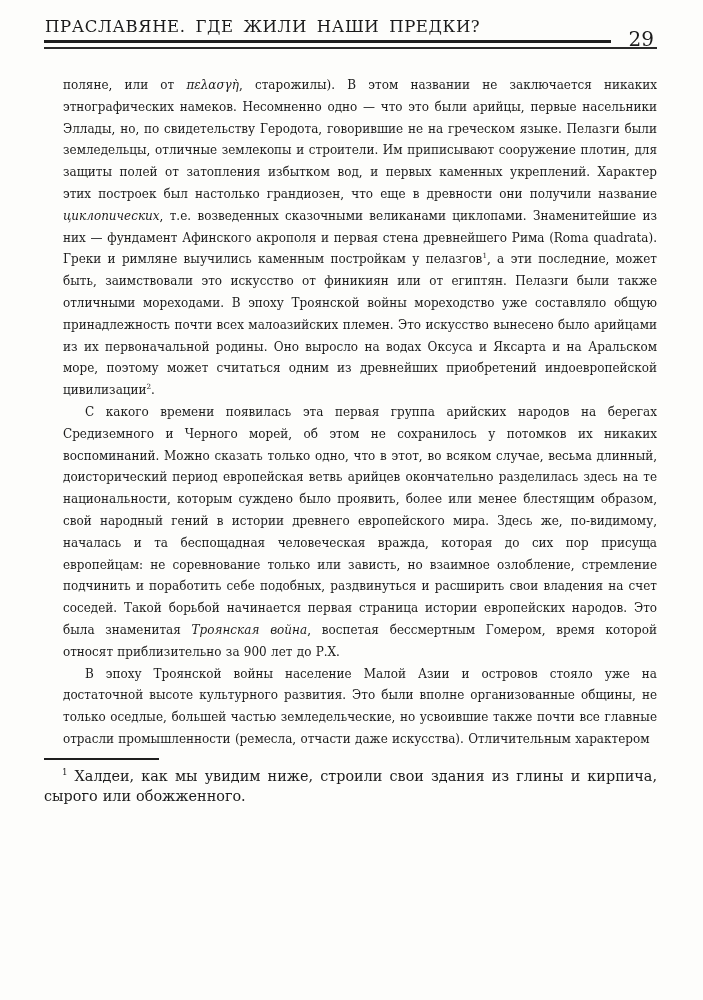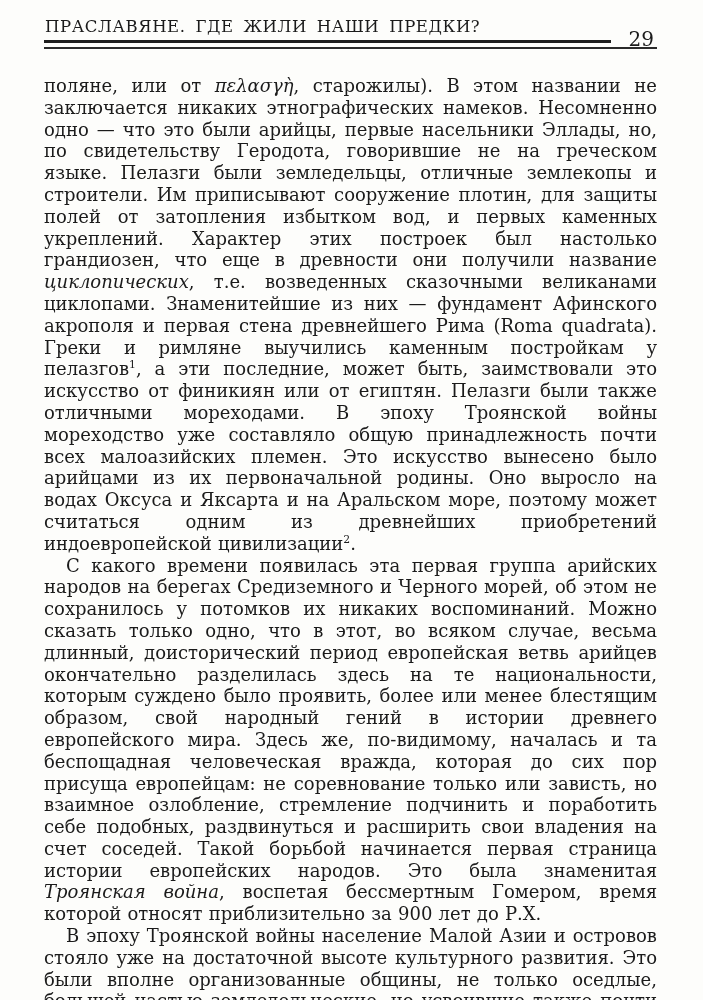--- a/index.html
+++ b/index.html
@@ -53,24 +53,25 @@
     left: 0;
     top: 31px;
     width: 613px;
     height: 2px;
     background: #2a2a2a;
   }
   .body-text {
     margin-top: 13px;
   }
   .para {
-    font-size: 18px;
+    font-size: 12px;
     line-height: 21.8px;
     text-align: justify;
     word-spacing: 0.5px;
+    margin-left: 19px;
   }
   .para.indent { text-indent: 22px; }
   sup {
     font-size: 60%;
     line-height: 0;
     vertical-align: super;
   }
   .footnotes {
     margin-top: 7px;
   }

